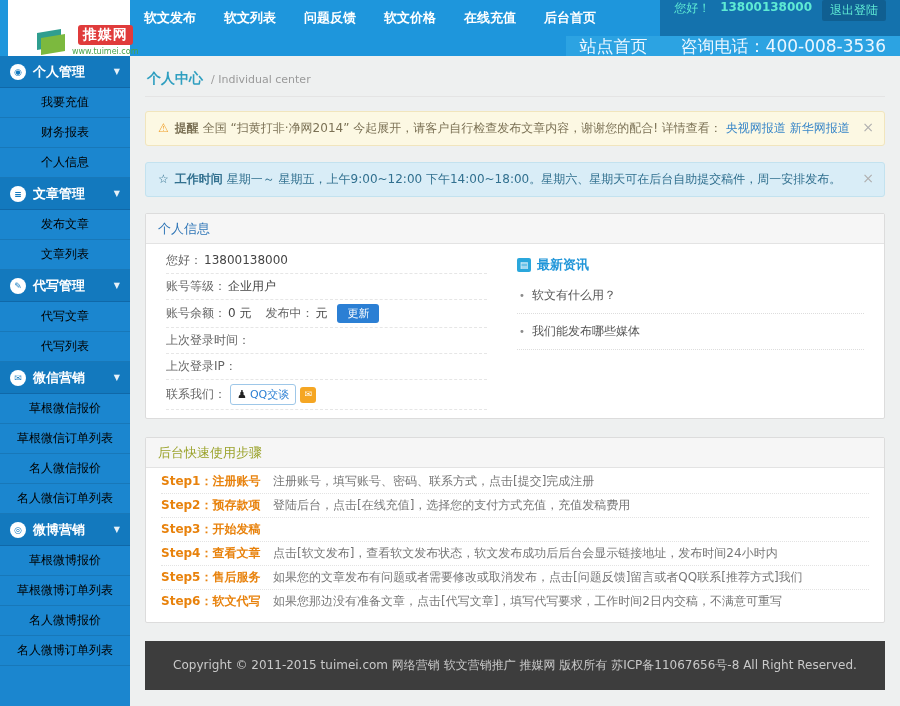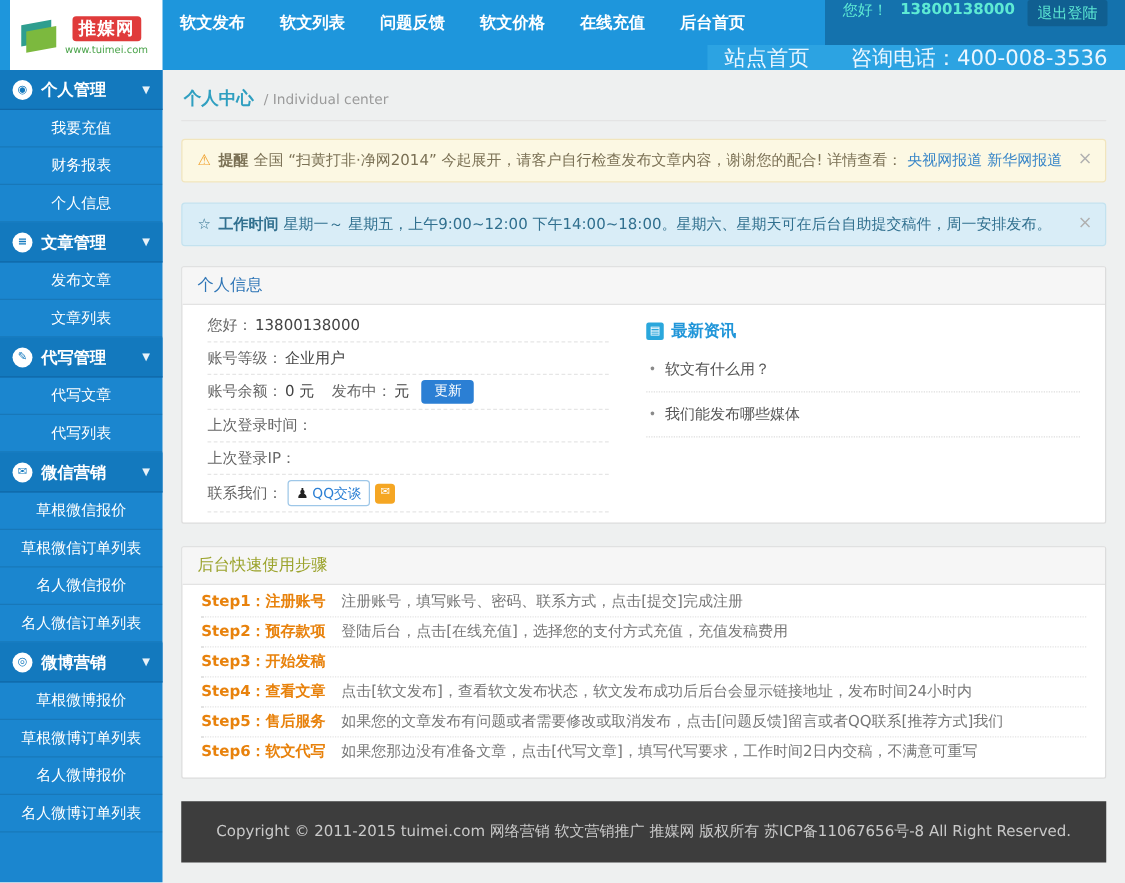--- a/index.html
+++ b/index.html
@@ -3,22 +3,22 @@
 <meta charset="utf-8">
 <style>
   * { margin:0; padding:0; box-sizing:border-box; }
   html,body { width:900px; height:706px; }
   body {
     font-family:"DejaVu Sans","Liberation Sans",sans-serif;
     background:#eef0f0; overflow:hidden; color:#333;
   }
   
   .topbar { display:flex; height:56px; background:#1e96dc; }
-  .logo-box { width:130px; background:#fff; display:flex; align-items:center; gap:6px;
-              padding-left:8px; border-left:8px solid #1e96dc; }
+  .logo-box { width:130px; background:#fff; display:flex; align-items:flex-end; gap:6px;
+              padding-left:28px; border-left:8px solid #1e96dc; }
   .logo-mark { position:relative; width:30px; height:30px; flex-shrink:0; }
   .logo-mark::before { content:""; position:absolute; left:1px; top:5px; width:24px; height:17px;
                        background:#2f9e8f; transform:skewY(-10deg); }
   .logo-mark::after  { content:""; position:absolute; left:5px; top:10px; width:24px; height:17px;
                        background:#7cb93e; transform:skewY(-10deg); }
   .logo-txt { display:flex; flex-direction:column; align-items:center; }
   .logo-title { background:#e03b3b; color:#fff; font-size:14px; font-weight:bold;
                 padding:1px 5px; border-radius:3px; letter-spacing:1px; }
   .logo-url { color:#4aa34a; font-size:8px; margin-top:2px; }
   .top-right { flex:1; display:flex; flex-direction:column; }
@@ -36,21 +36,21 @@
   
   .bodywrap { display:flex; height:650px; }
   
   .sidebar { width:130px; background:#1b86cf; flex-shrink:0; }
   .sec { height:32px; display:flex; align-items:center; gap:7px; padding:0 10px;
          background:#1379be; border-bottom:1px solid #1068a8; color:#fff; font-size:13px;
          font-weight:bold; cursor:pointer; }
   .cicon { width:16px; height:16px; border-radius:50%; background:#fff; color:#1379be;
            font-size:9px; display:flex; align-items:center; justify-content:center; flex-shrink:0; }
   .caret { margin-left:auto; font-size:8px; opacity:.9; }
-  .sitem { height:30px; line-height:29px; text-align:center; color:#ffffff; font-size:12px;
+  .sitem { height:30px; line-height:29px; text-align:center; color:#000000; font-size:12px;
            border-bottom:1px solid rgba(0,0,0,.10); cursor:pointer; }
   
   .main { flex:1; padding:8px 15px 0; overflow:hidden; }
   .breadcrumb { padding:6px 2px 8px; border-bottom:1px solid #e4e4e4; margin-bottom:14px;
                 display:flex; align-items:baseline; gap:8px; }
   .bc-title { color:#2f9fc0; font-size:14px; font-weight:bold; }
   .bc-sub { color:#9a9a9a; font-size:11px; }
   .notice { position:relative; border-radius:3px; padding:8px 30px 8px 12px; font-size:12px;
             line-height:17px; margin-bottom:16px; }
   .notice-warning { background:#fcf8e3; border:1px solid #f1e5bd; color:#7b7155; }

